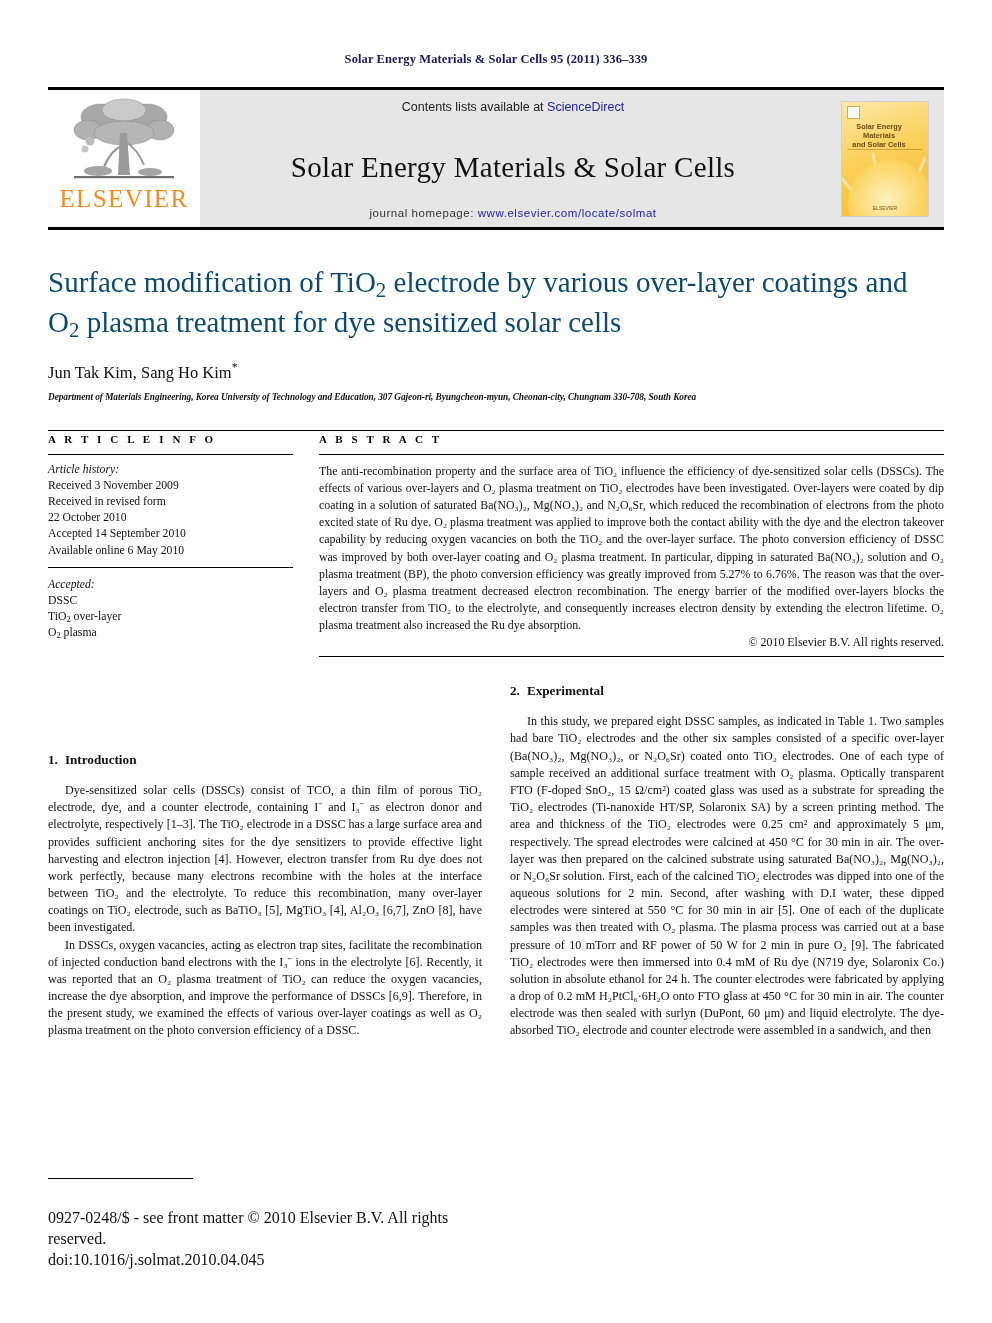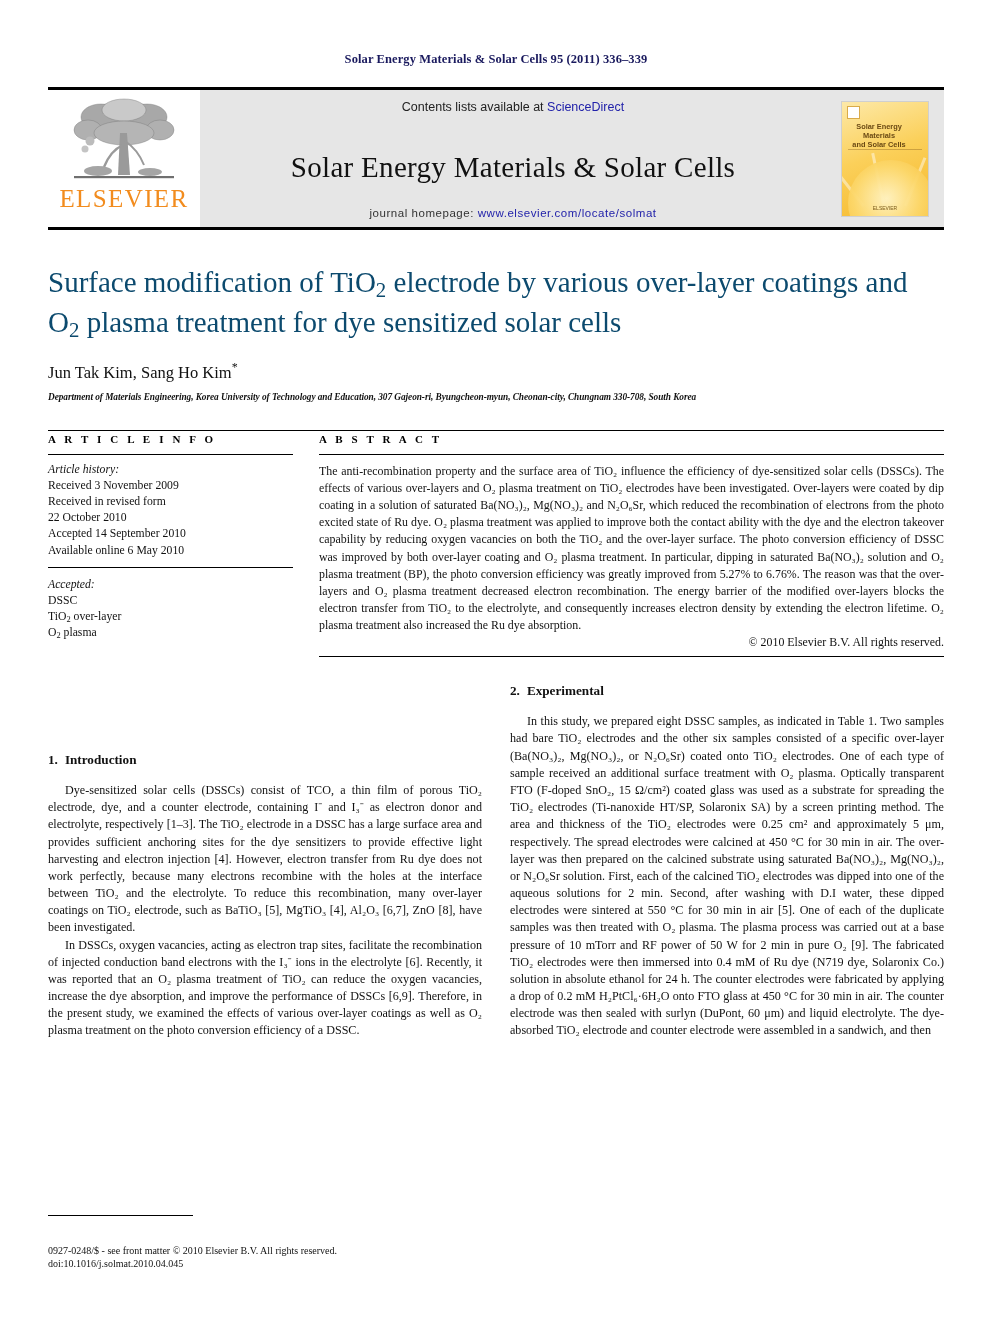--- a/index.html
+++ b/index.html
@@ -254,21 +254,21 @@
   .fn {
     font-size: 10.6px;
     line-height: 1.33;
     color: #111;
     text-indent: 12px;
   }
   .fn .star { vertical-align: super; font-size: 8.5px; }
   .fn .ital { font-style: italic; }
   .copy {
     margin-top: 28px;
-    font-size: 10px;
+    font-size: 16px;
     line-height: 1.32;
     color: #111;
   }
   sub { font-size: 0.72em; vertical-align: -0.22em; }
 </style>
 </head>
 <body>
 
 <div class="page">
 

